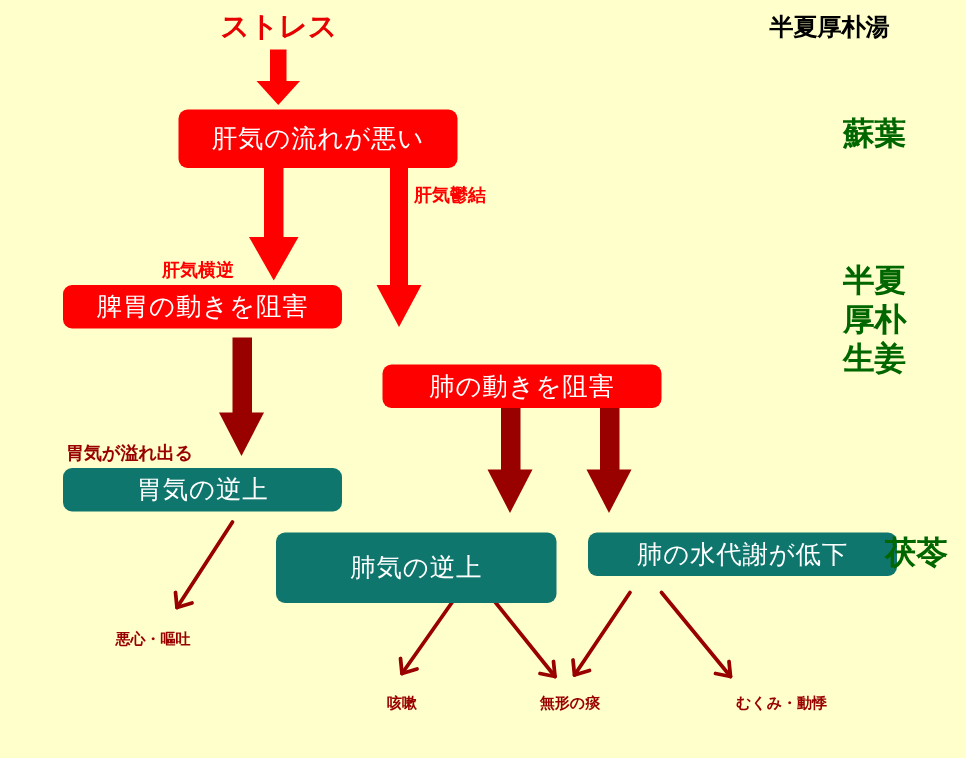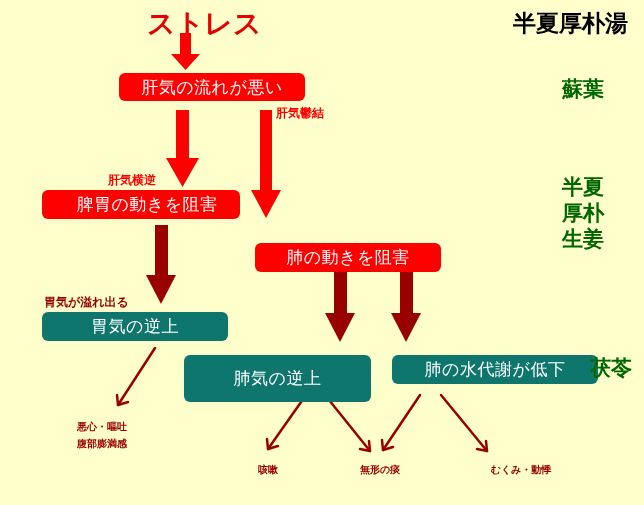--- a/index.html
+++ b/index.html
@@ -19,23 +19,23 @@
   .lbl { position:absolute; white-space:nowrap; font-weight:bold; }
   .lbl.red { color:#ff0000; font-size:12px; }
   .lbl.dark { color:#990000; font-size:12px; }
   .sym { position:absolute; color:#990000; font-size:10px; font-weight:bold; text-align:center; line-height:17px; white-space:nowrap; }
   .herb { position:absolute; color:#006600; font-size:21px; font-weight:bold; line-height:26px; }
   svg#arrows { position:absolute; left:0; top:0; }
 </style>
 </head>
 <body>
 
-<div class="abs" style="left:513px; top:8px; font-size:23px; font-weight:bold; color:#000;">半夏厚朴湯</div>
+<div class="abs" style="left:513px; top:8px; font-size:16px; font-weight:bold; color:#000;">半夏厚朴湯</div>
 
-<div class="abs" style="left:147px; top:5px; font-size:28px; color:#e60000; font-weight:bold;">ストレス</div>
+<div class="abs" style="left:147px; top:5px; font-size:19px; color:#e60000; font-weight:bold;">ストレス</div>
 
 <svg id="arrows" width="644" height="505">
 
   <g fill="#ff0000">
     <rect x="180" y="33" width="11" height="22"></rect>
     <polygon points="171,54 200,54 185.5,70"></polygon>
   </g>
 
   <g fill="#ff0000">
     <rect x="176" y="110" width="13" height="50"></rect>
@@ -79,39 +79,38 @@
       <line x1="420" y1="395" x2="383" y2="450"></line>
       <polyline points="382,440 383,450 393,447"></polyline>
     </g>
     <g>
       <line x1="441" y1="395" x2="487" y2="451"></line>
       <polyline points="477,449 487,451 486,441"></polyline>
     </g>
   </g>
 </svg>
 
-<div class="box red" style="left:119px; top:73px; width:186px; height:28px;">肝気の流れが悪い</div>
+<div class="box red" style="left:119px; top:73px; width:186px; height:39px;">肝気の流れが悪い</div>
 
-<div class="box red" style="left:42px; top:190px; width:186px; height:29px;padding-left:12px;">脾胃の動きを阻害</div>
+<div class="box red" style="left:42px; top:190px; width:186px; height:29px;">脾胃の動きを阻害</div>
 
 <div class="box red" style="left:255px; top:243px; width:186px; height:29px;">肺の動きを阻害</div>
 
 <div class="box dark" style="left:42px; top:312px; width:186px; height:29px;">胃気の逆上</div>
 
 <div class="box dark" style="left:184px; top:355px; width:187px; height:47px;">肺気の逆上</div>
 
 <div class="box dark" style="left:392px; top:355px; width:206px; height:29px;">肺の水代謝が低下</div>
 
-<div class="lbl red" style="left:276px; top:105px;">肝気鬱結</div>
+<div class="lbl red" style="left:276px; top:122px;">肝気鬱結</div>
 <div class="lbl red" style="left:108px; top:172px;">肝気横逆</div>
 <div class="lbl dark" style="left:44px; top:294px;">胃気が溢れ出る</div>
 
 <div class="sym" style="left:62px; top:418px; width:80px;">
   <div>悪心・嘔吐</div>
-  <div>腹部膨満感</div>
 </div>
 <div class="sym" style="left:248px; top:461px; width:40px;">
   <div>咳嗽</div>
 </div>
 <div class="sym" style="left:340px; top:461px; width:80px;">
   <div>無形の痰</div>
 </div>
 <div class="sym" style="left:476px; top:461px; width:90px;">
   <div>むくみ・動悸</div>
 </div>

